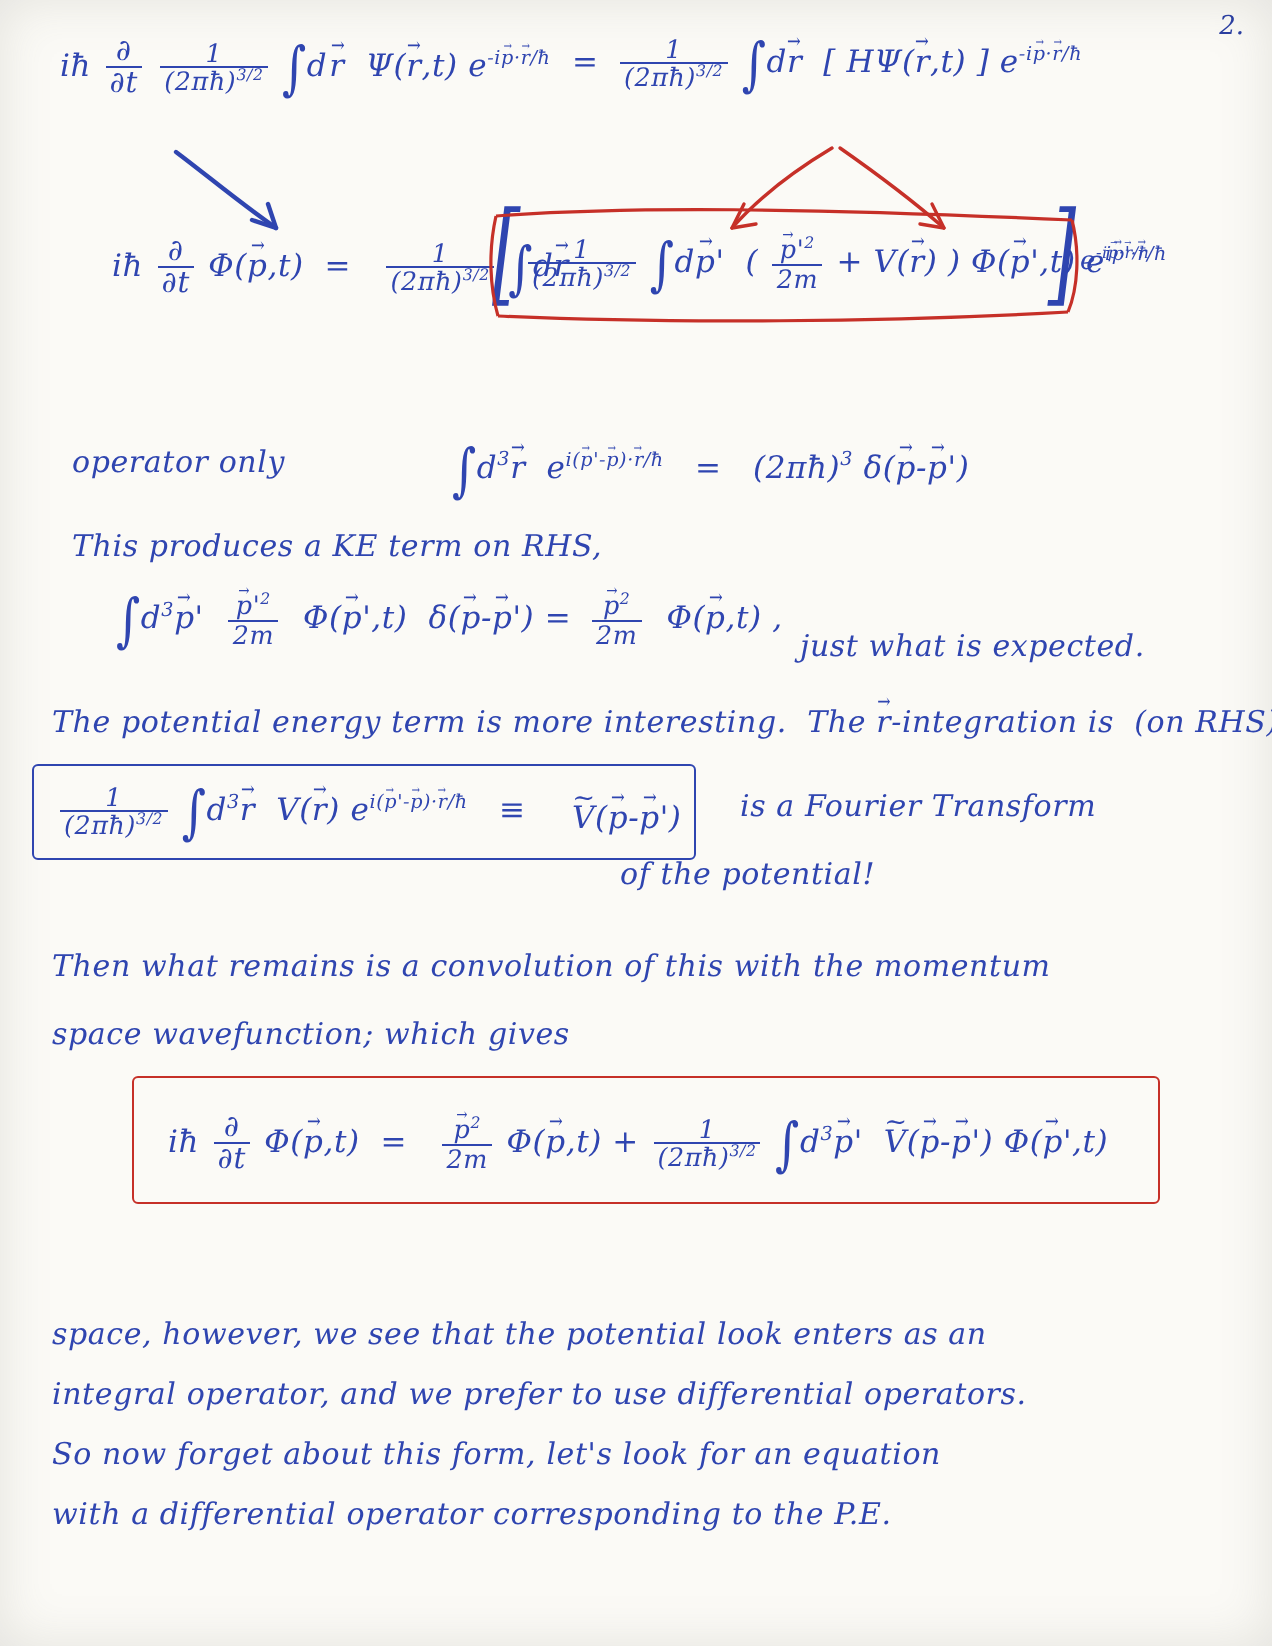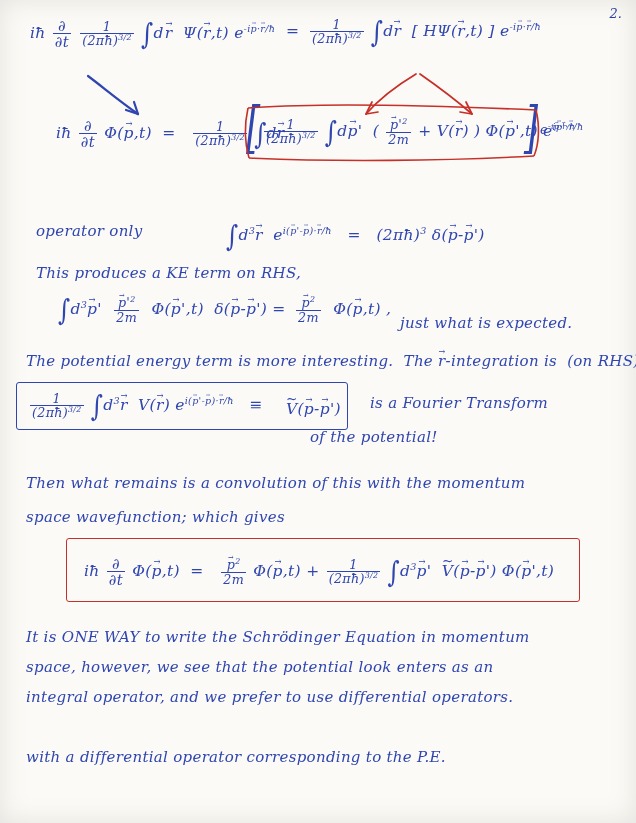--- a/index.html
+++ b/index.html
@@ -233,18 +233,18 @@
     <span>iħ</span>
     <span class="frac" style="font-size:0.95em;"><span class="num">∂</span><span class="den">∂t</span></span>
     Φ(<span class="vec">p</span>,t)&nbsp; = &nbsp;
     <span class="frac"><span class="num"><span class="vec">p</span><sup>2</sup></span><span class="den">2m</span></span>
     Φ(<span class="vec">p</span>,t) +
     <span class="frac"><span class="num">1</span><span class="den">(2πħ)<sup>3/2</sup></span></span>
     <span class="intg">∫</span>d<sup>3</sup><span class="vec">p</span>'
     &nbsp;<span class="tld">V</span>(<span class="vec">p</span>-<span class="vec">p</span>') Φ(<span class="vec">p</span>',t)
   </div>
 
-  <div class="ink ln" style="left:26px; top:628px;">It is  ONE WAY  to write the Schrödinger Equation in momentum</div>
   <div class="ink ln" style="left:26px; top:658px;">space, however, we see that the potential look enters as an</div>
   <div class="ink ln" style="left:26px; top:688px;">integral operator, and we prefer to use differential operators.</div>
+  <div class="ink ln" style="left:26px; top:718px;">So now forget about this form, let's look for an equation</div>
   <div class="ink ln" style="left:26px; top:748px;">with a differential operator corresponding to the P.E.</div>
 
 </div>
 
 </body></html>

